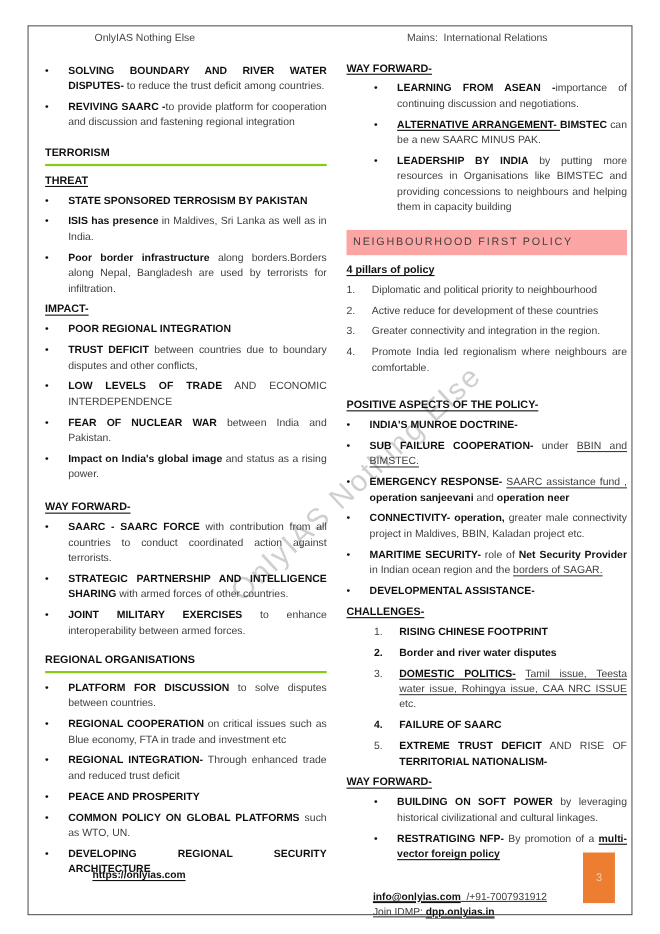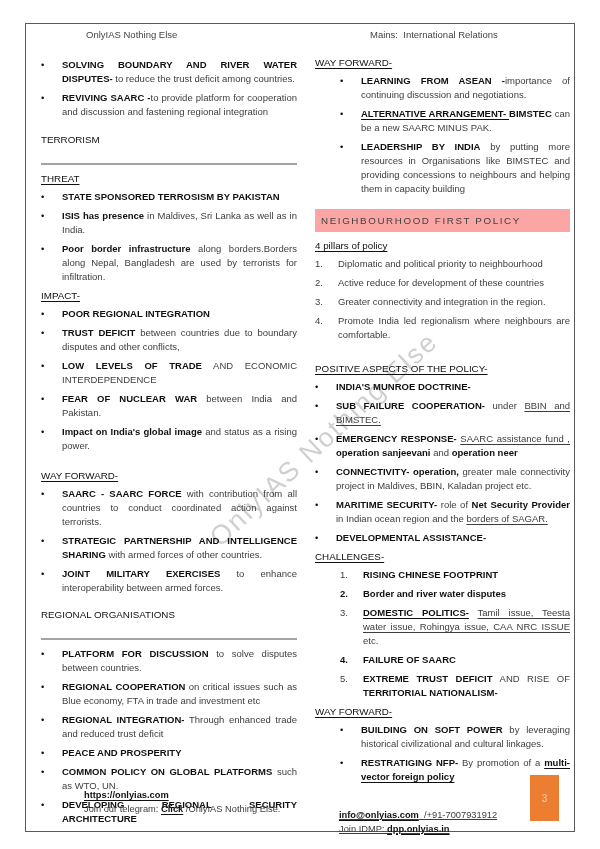--- a/index.html
+++ b/index.html
@@ -24,22 +24,22 @@
   .col.left{left:15px;top:34px;width:256px;}
   .col.right{left:289px;top:31px;width:255px;}
   .li{display:flex;margin:0 0 5px 0;}
   .li.ind{margin-left:25px;}
   .mk{flex:none;width:21px;color:#101010;}
   .li.num .mk{width:23px;color:#3d3d3d;}
   .li.num .mk.b{color:#101010;}
   .tx{flex:1;text-align:justify;}
   .b{font-weight:bold;color:#101010;}
   .u{text-decoration:underline;text-underline-offset:1.5px;}
-  .h{font-weight:normal;color:#101010;margin:1px 0 4px 0;font-size:9.8px;}
-  .h.blue{border-bottom:2px solid #a3a3a3;padding-bottom:16px;margin-bottom:7px;margin-top:2px;}
+  .h{font-weight:bold;color:#101010;margin:1px 0 4px 0;font-size:9.8px;}
+  .h.blue{border-bottom:2px solid #84cc16;padding-bottom:2px;margin-bottom:7px;margin-top:2px;}
   .h.black{text-decoration:underline;text-underline-offset:1.5px;}
   .banner{
     background:#fca5a5;color:#3f3f3f;font-size:9.8px;letter-spacing:1.6px;
     padding:5px 6px 4px 6px;margin:0 0 7px 0;
   }
   .spacer{width:100%;}
   .footer{position:absolute;font-size:9.3px;line-height:14px;z-index:1;}
   .footer .ln{white-space:pre-wrap;}
   .footer.fleft{left:58px;top:722px;margin-top:42px;}
   .footer.fright{left:313px;top:784px;text-decoration:underline;}
@@ -230,21 +230,20 @@
         <div class="tx"><span class="b">BUILDING ON SOFT POWER</span><span> by leveraging historical civilizational and cultural linkages.</span></div>
       </div>
       <div class="li ind">
         <span class="mk">•</span>
         <div class="tx"><span class="b">RESTRATIGING NFP-</span><span> By promotion of a </span><span class="b u">multi-vector foreign policy</span></div>
       </div>
     </div>
 
   <div class="footer fleft">
     <div class="ln"><span class="b u">https://onlyias.com</span></div>
-    <div class="ln"><span>Join our telegram: </span><span class="b u">Click</span><span> /OnlyIAS Nothing Else.</span></div>
   </div>
   <div class="footer fright">
     <div class="ln"><span class="b u">info@onlyias.com</span><span>  /+91-7007931912</span></div>
     <div class="ln"><span>Join IDMP: </span><span class="b u">dpp.onlyias.in</span></div>
   </div>
 
   <div class="pagebox">
     <span>3</span>
   </div>
 </div>

